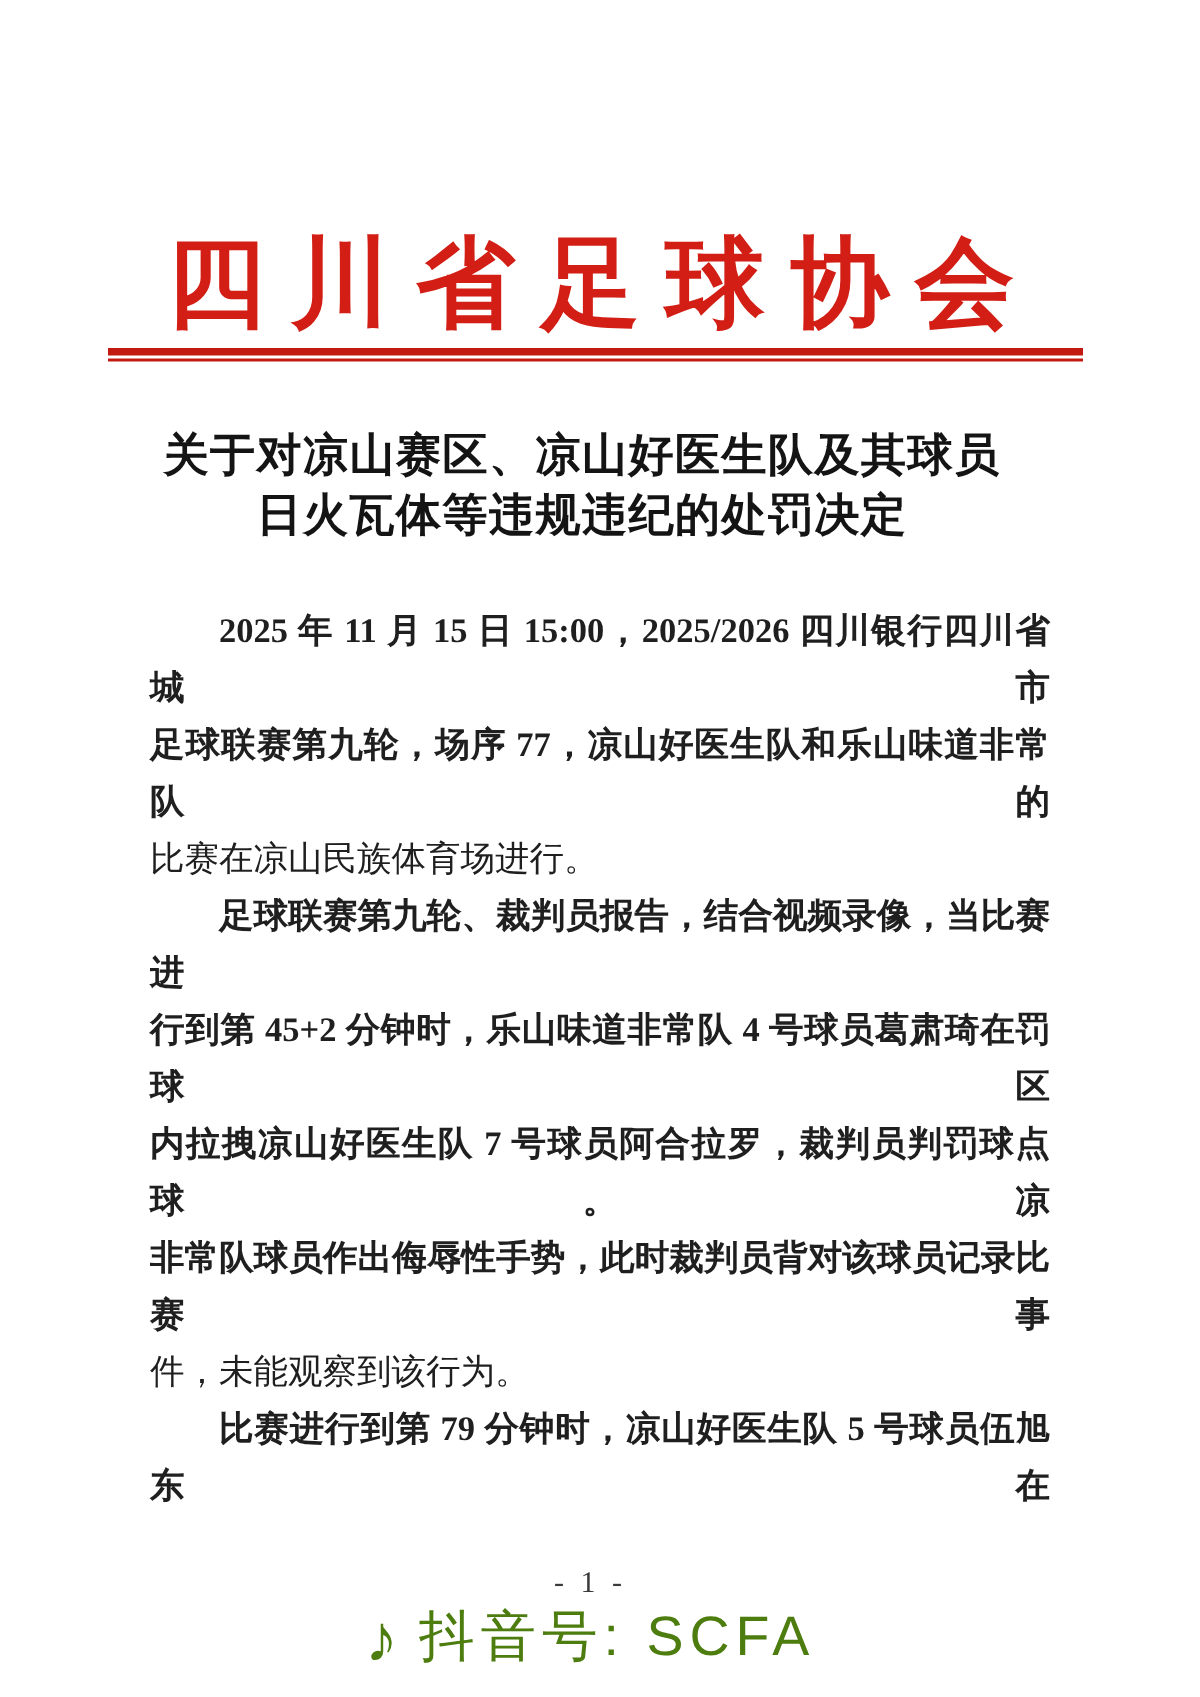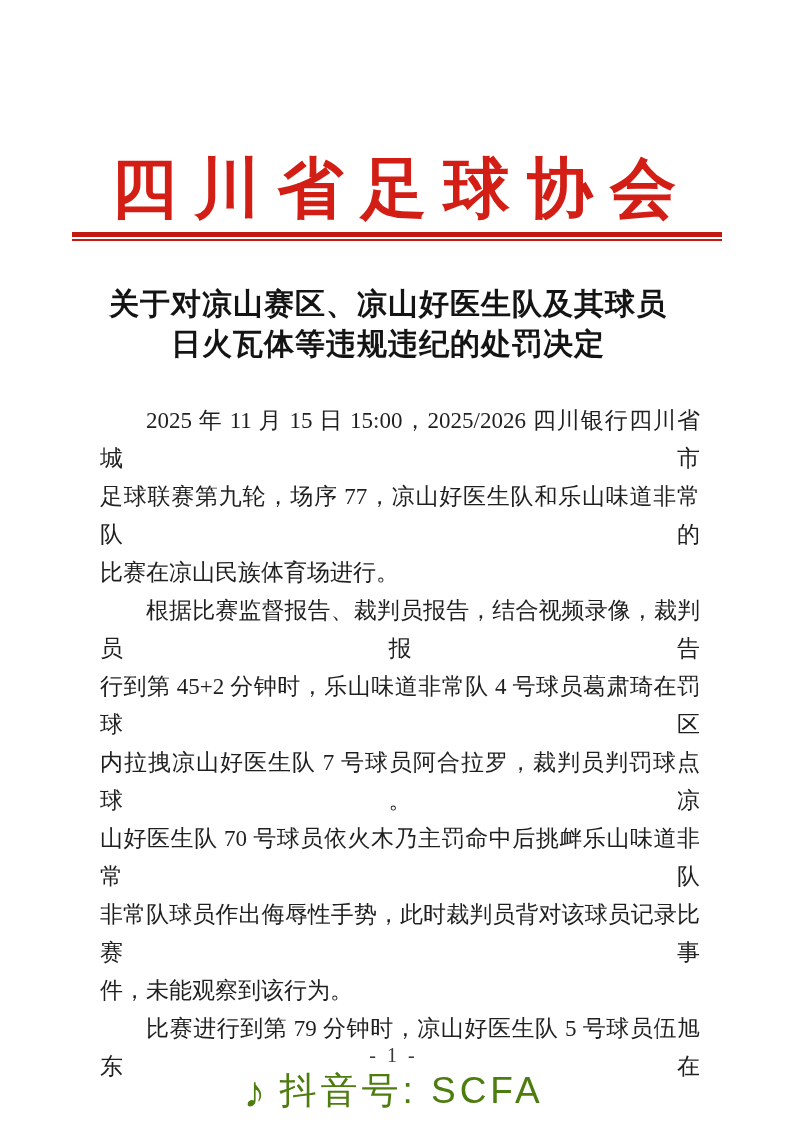--- a/index.html
+++ b/index.html
@@ -64,20 +64,21 @@
     width: 600px;
     font-size: 23px;
     line-height: 38px;
     color: #1f1f1f;
   }
   .doc-body .line { white-space: nowrap; }
   .doc-body .line.fill {
     white-space: normal;
     text-align: justify;
     text-align-last: justify;
+    font-weight: bold;
   }
   .doc-body .line.indent { text-indent: 2em; }
 
   
   .page-number {
     position: absolute;
     top: 1044px;
     left: 0;
     right: 0;
     text-align: center;
@@ -121,24 +122,23 @@
   <div class="doc-title">
     <div>关于对凉山赛区、凉山好医生队及其球员</div>
     <div>日火瓦体等违规违纪的处罚决定</div>
   </div>
 
   <div class="doc-body">
 
       <div class="line indent fill">2025 年 11 月 15 日 15:00，2025/2026 四川银行四川省城市</div>
       <div class="line fill">足球联赛第九轮，场序 77，凉山好医生队和乐山味道非常队的</div>
       <div class="line">比赛在凉山民族体育场进行。</div>
-      <div class="line indent fill">根据比赛监督报告、裁判员报告，结合视频录像，裁判员报告</div>
+      <div class="line indent fill">足球联赛第九轮、裁判员报告，结合视频录像，当比赛进</div>
       <div class="line fill">行到第 45+2 分钟时，乐山味道非常队 4 号球员葛肃琦在罚球区</div>
       <div class="line fill">内拉拽凉山好医生队 7 号球员阿合拉罗，裁判员判罚球点球。凉</div>
-      <div class="line fill">山好医生队 70 号球员依火木乃主罚命中后挑衅乐山味道非常队</div>
       <div class="line fill">非常队球员作出侮辱性手势，此时裁判员背对该球员记录比赛事</div>
       <div class="line">件，未能观察到该行为。</div>
       <div class="line indent fill">比赛进行到第 79 分钟时，凉山好医生队 5 号球员伍旭东在</div>
     </div>
 
   <div class="page-number">- 1 -</div>
 
   <div class="watermark">
     <span class="note-icon">♪</span><span>抖音号: SCFA</span>
   </div>

